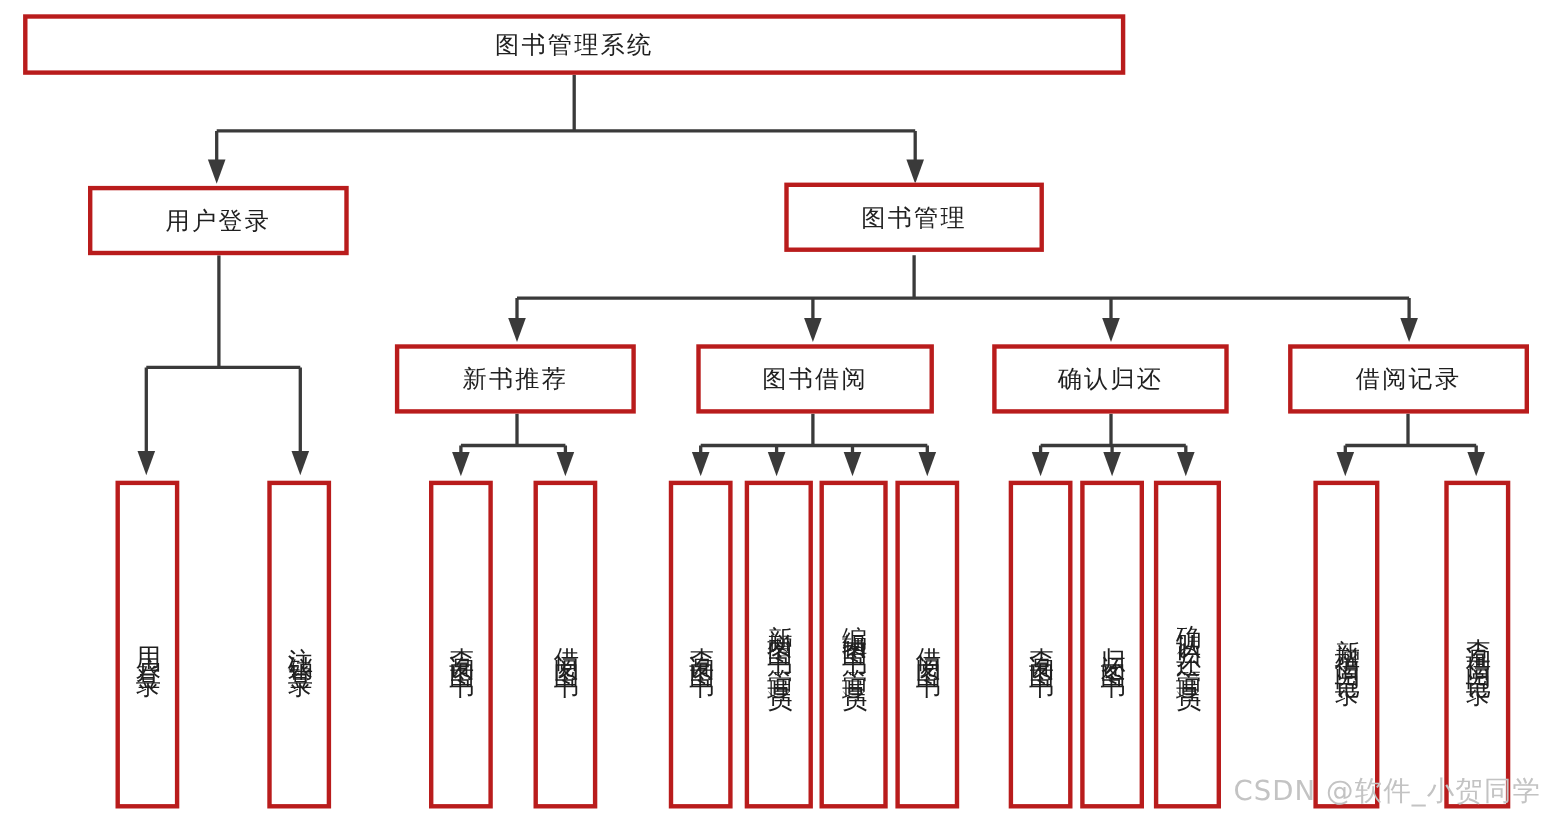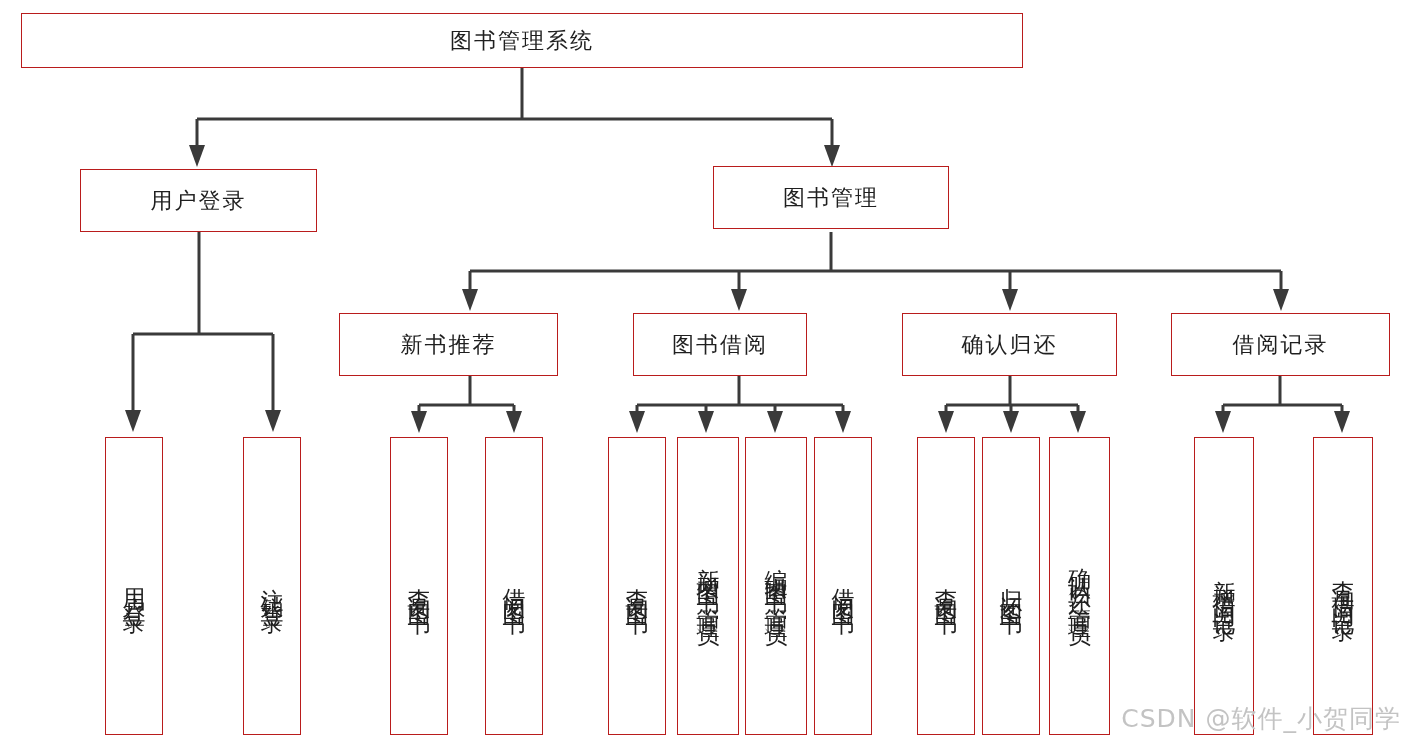--- a/index.html
+++ b/index.html
@@ -14,21 +14,21 @@
   .wires {
     position: absolute;
     left: 0; top: 0;
     width: 1405px; height: 747px;
   }
   .wires path { stroke: #3a3a3a; stroke-width: 3; fill: none; }
   .wires polygon { fill: #3a3a3a; stroke: none; }
   .box {
     position: absolute;
     box-sizing: border-box;
-    border: 1px solid #b91c1c;
+    border: 4px solid #b91c1c;
     background: #ffffff;
     display: flex;
     align-items: center;
     justify-content: center;
     color: #1f1f1f;
   }
   .hlabel {
     font-size: 22px;
     letter-spacing: 2px;
     white-space: nowrap;
@@ -42,22 +42,22 @@
     letter-spacing: 8px;
     color: #1f1f1f;
     white-space: nowrap;
   }
   
   .b-root    { left: 21px;   top: 13px;  width: 1002px; height: 55px; }
   
   .b-login   { left: 80px;   top: 169px; width: 237px; height: 63px; }
   .b-mgmt    { left: 713px;  top: 166px; width: 236px; height: 63px; align-items: center; }
   
-  .b-new     { left: 339px;  top: 313px; width: 219px; height: 63px; }
-  .b-borrow  { left: 633px;  top: 313px; width: 174px; height: 63px; }
+  .b-new     { left: 359px;  top: 313px; width: 219px; height: 63px; }
+  .b-borrow  { left: 633px;  top: 313px; width: 216px; height: 63px; }
   .b-current { left: 902px;  top: 313px; width: 215px; height: 63px; }
   .b-record  { left: 1171px; top: 313px; width: 219px; height: 63px; }
   
   .b-a1 { left: 105px; }
   .b-a2 { left: 243px; }
   .b-b1 { left: 390px; }
   .b-b2 { left: 485px; }
   .b-c1 { left: 608px; }
   .b-c2 { left: 677px; width: 62px; }
   .b-c3 { left: 745px; width: 62px; }

